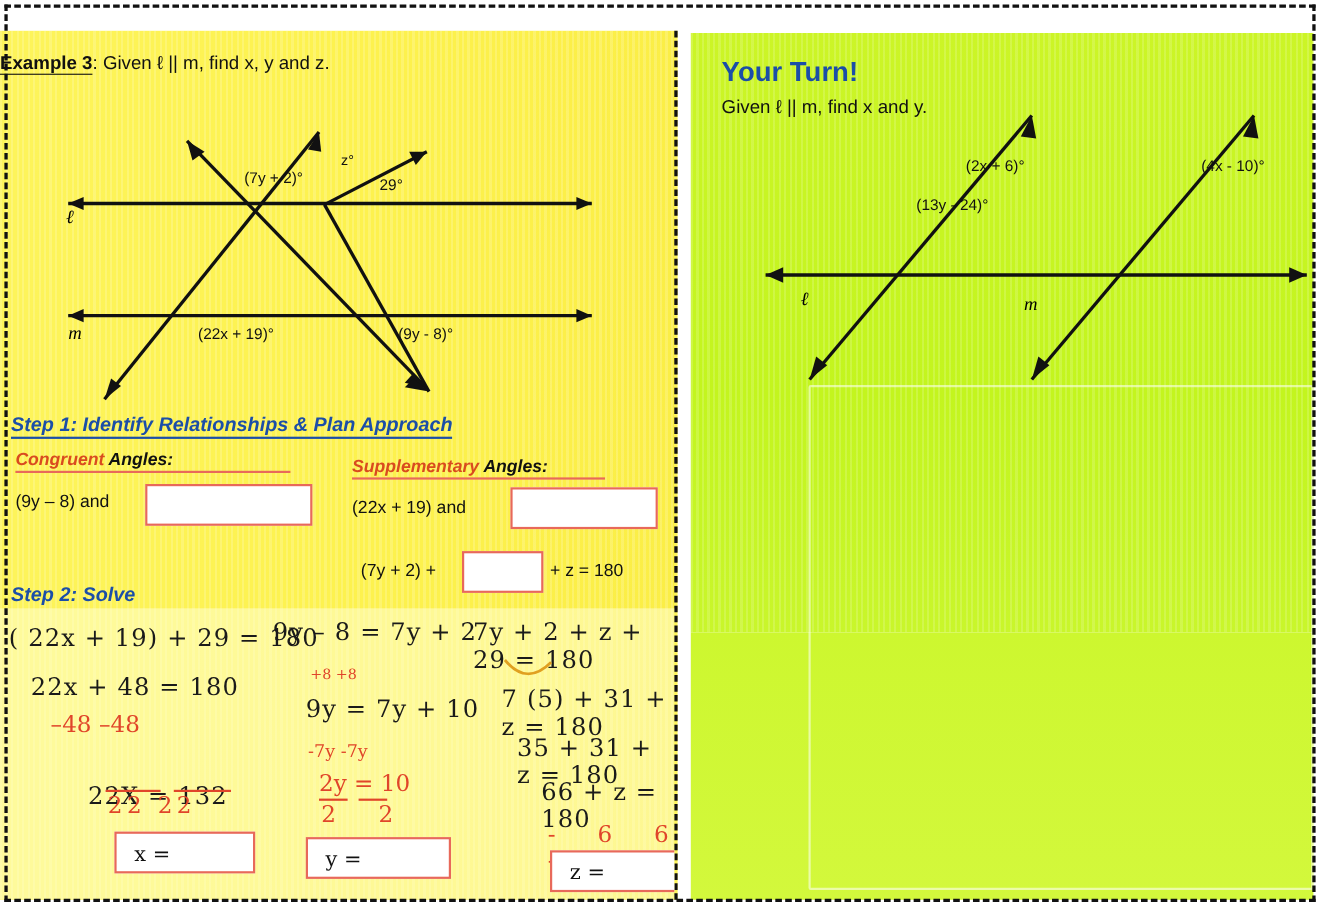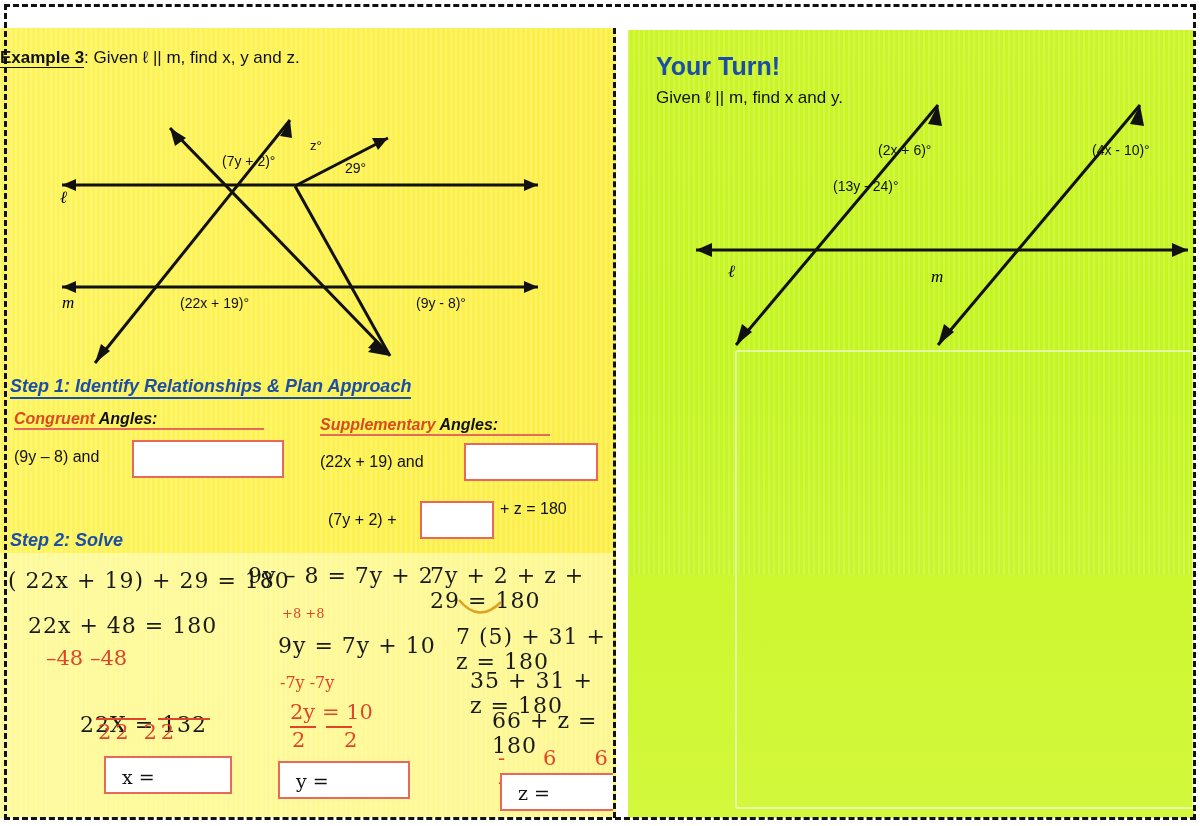--- a/index.html
+++ b/index.html
@@ -147,40 +147,40 @@
       <polygon points="390,288 376,276 368,284" fill="#111"></polygon>
     </svg>
 
     <div class="script" style="position:absolute;left:60px;top:160px;">ℓ</div>
     <div class="script" style="position:absolute;left:62px;top:265px;">m</div>
 
     <div class="label" style="left:222px;top:125px;">(7y + 2)°</div>
     <div class="label" style="left:310px;top:110px;font-size:13px;">z°</div>
     <div class="label" style="left:345px;top:132px;">29°</div>
     <div class="label" style="left:180px;top:267px;">(22x + 19)°</div>
-    <div class="label" style="left:372px;top:267px;padding-left:44px;">(9y - 8)°</div>
+    <div class="label" style="left:362px;top:267px;">(9y - 8)°</div>
 
     <div class="blue-head" style="left:10px;top:348px;">Step 1: Identify Relationships &amp; Plan Approach</div>
 
     <div class="red-head underline-red" style="left:14px;top:382px;width:250px;">
       <span>Congruent</span><span class="blk-it"> Angles:</span>
     </div>
     <div class="red-head underline-red" style="left:320px;top:388px;width:230px;">
       <span>Supplementary</span><span class="blk-it"> Angles:</span>
     </div>
 
     <div class="expr" style="left:14px;top:420px;">(9y – 8) and</div>
     <div class="answerbox" style="left:132px;top:412px;width:152px;height:38px;"></div>
 
     <div class="expr" style="left:320px;top:425px;">(22x + 19) and</div>
     <div class="answerbox" style="left:464px;top:415px;width:134px;height:38px;"></div>
 
     <div class="expr" style="left:328px;top:483px;">(7y + 2) +</div>
     <div class="answerbox" style="left:420px;top:473px;width:74px;height:38px;"></div>
-    <div class="expr" style="left:500px;top:472px;">+ z = 180</div>
+    <div class="expr" style="left:500px;top:483px;">+ z = 180</div>
 
     <div class="blue-head nounder" style="left:10px;top:502px;">Step 2: Solve</div>
 
     <div class="hw" style="left:8px;top:540px;text-align:right;">( 22x + 19) + 29 = 180</div>
     <div class="hw" style="left:28px;top:585px;">22x + 48 = 180</div>
     <div class="hw-red" style="left:46px;top:618px;">–48    –48</div>
     <div class="hw" style="left:80px;top:660px;margin-top:24px;">22X = 132</div>
     <div class="hw-red" style="left:98px;top:692px;letter-spacing:4px;">22     22</div>
     <div class="frac-line" style="left:96px;top:690px;width:50px;"></div>
     <div class="frac-line" style="left:158px;top:690px;width:52px;"></div>

